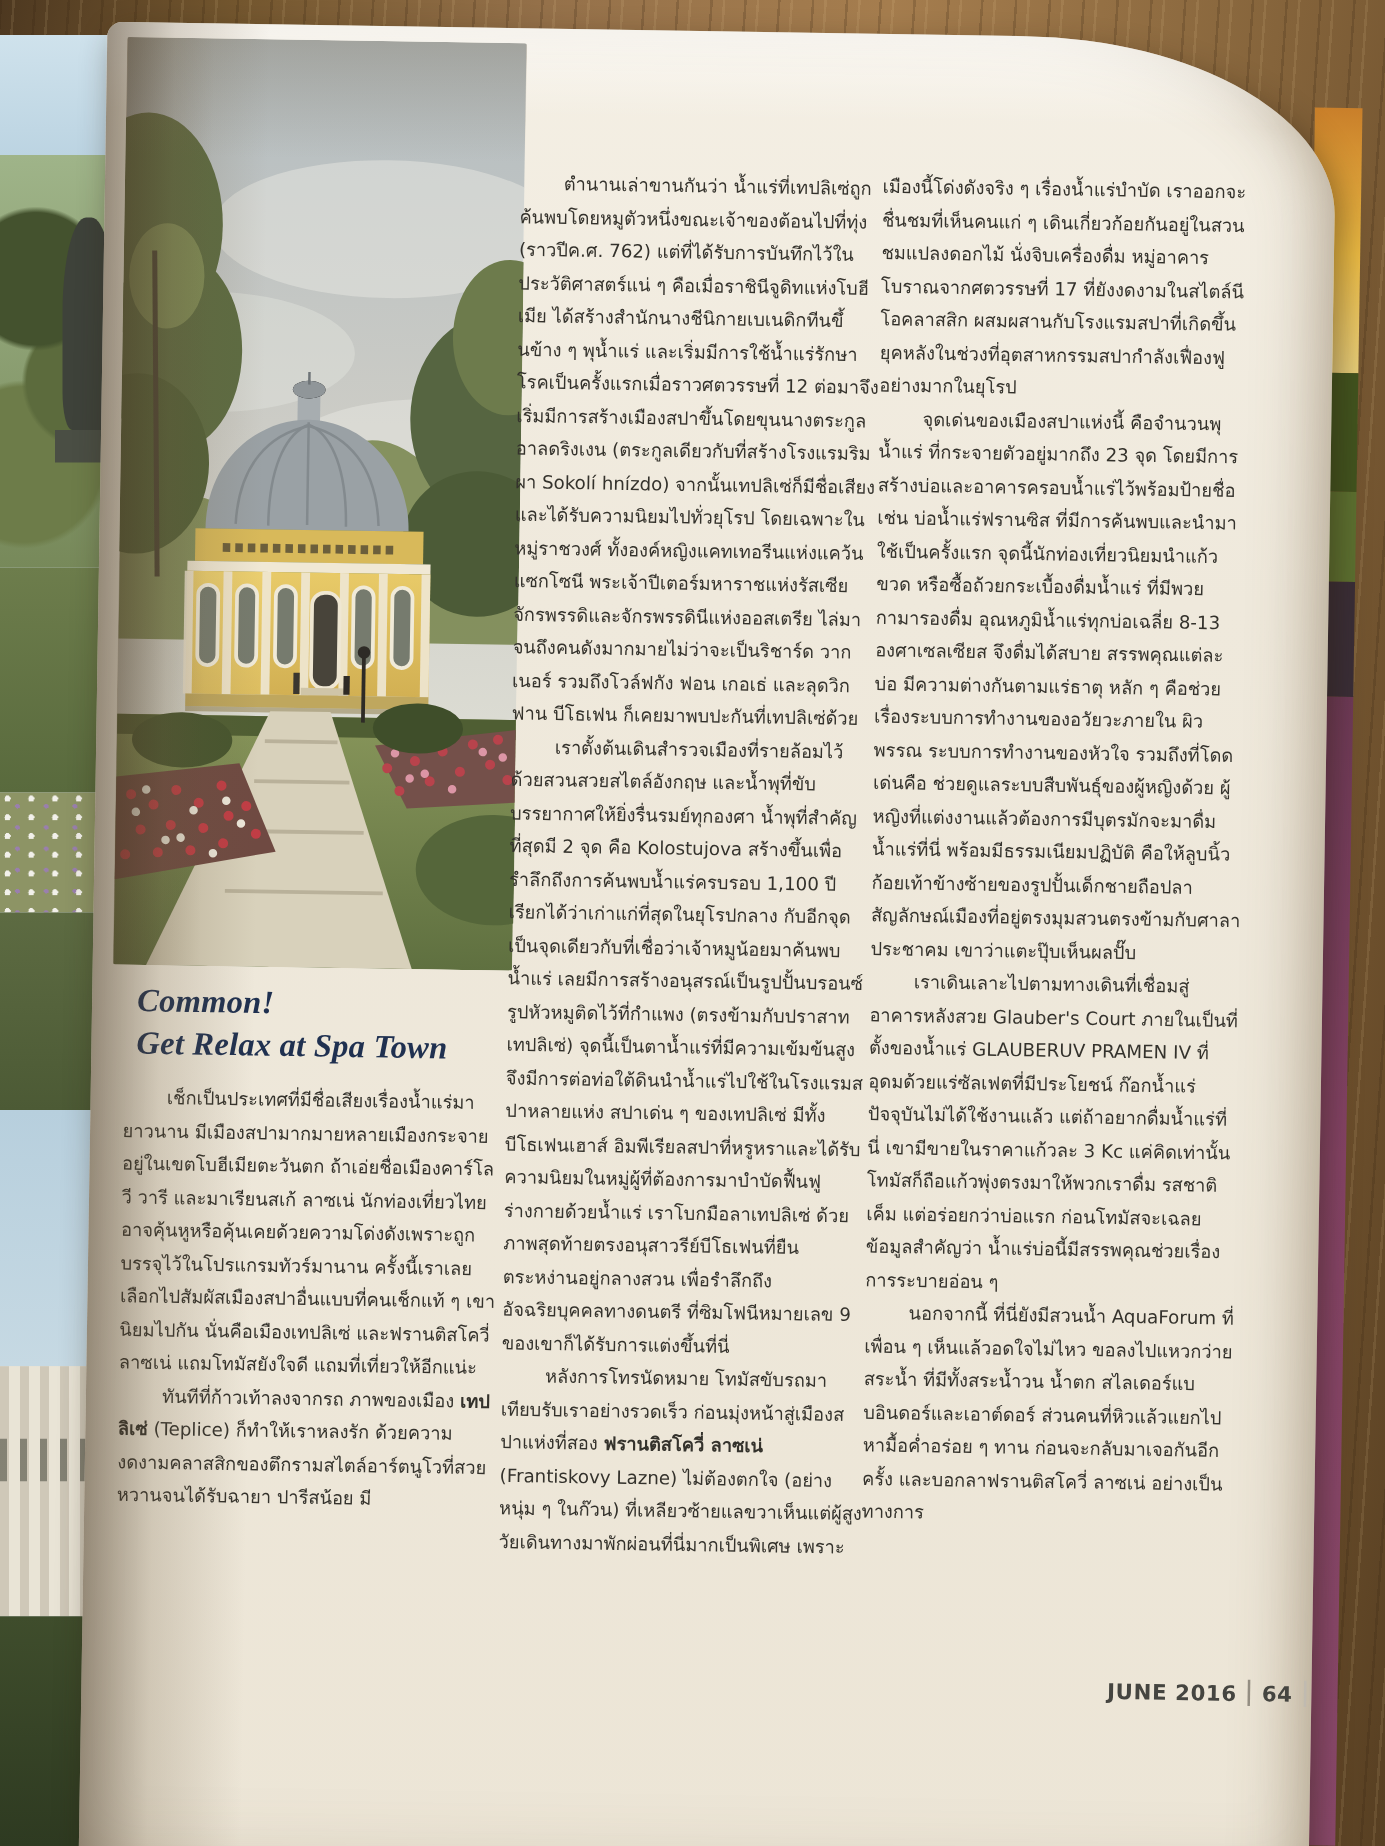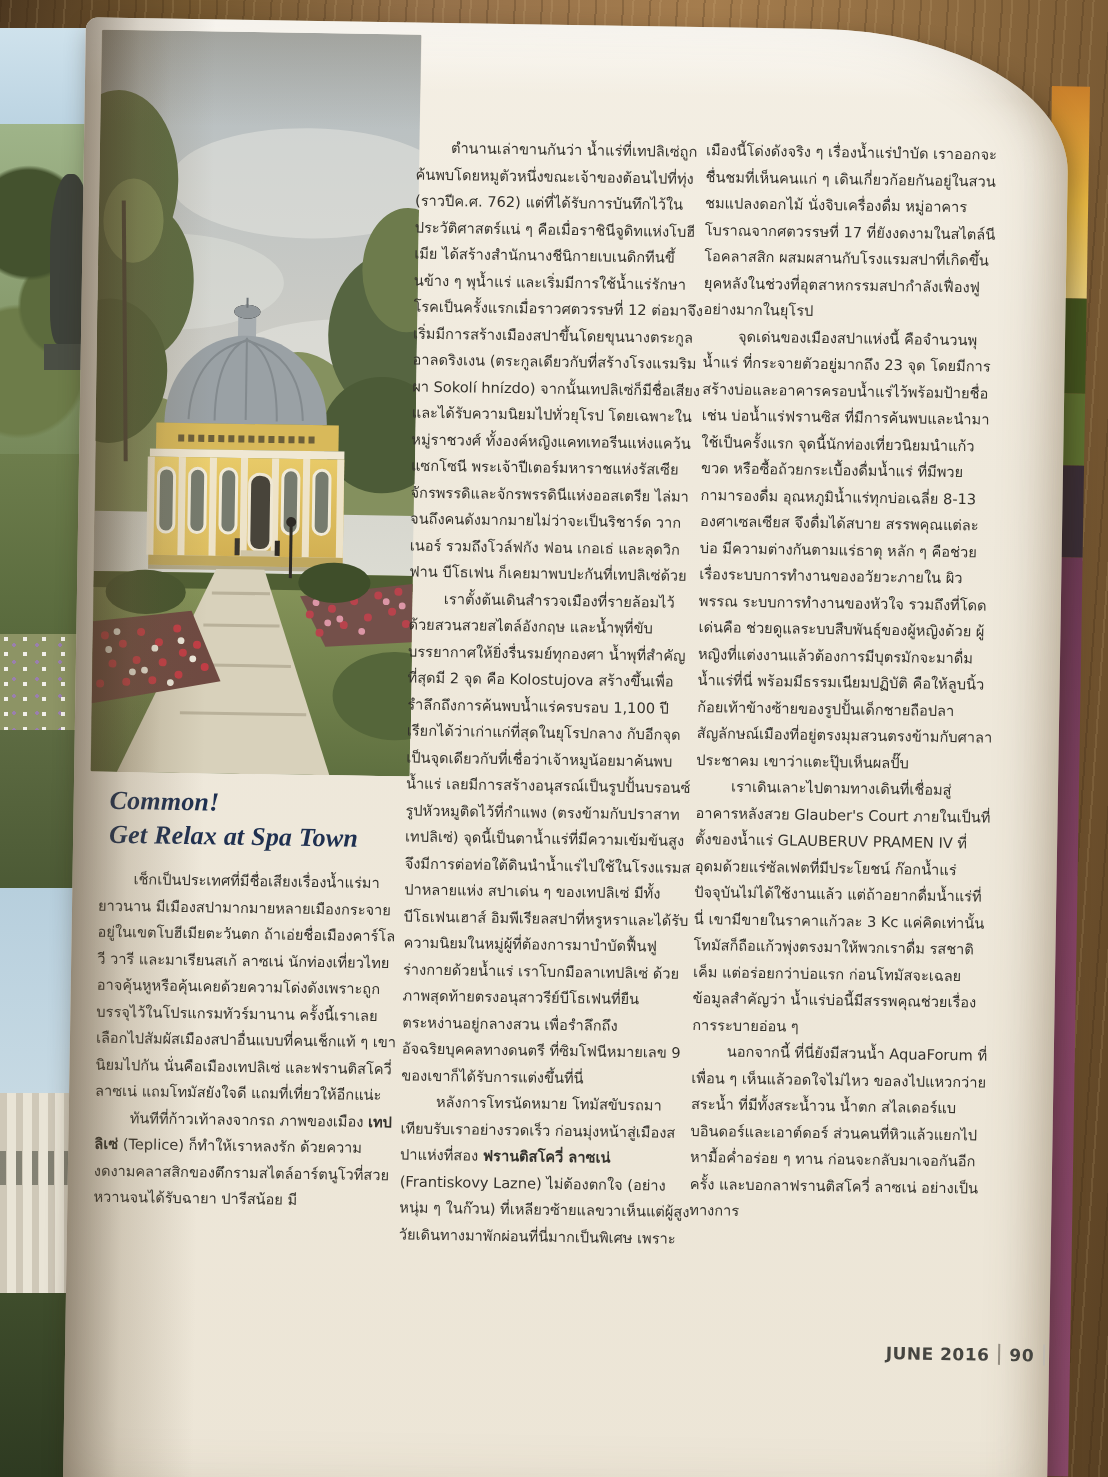--- a/index.html
+++ b/index.html
@@ -252,19 +252,19 @@
     </div>
 
     <div class="col col-right">
       <p>เมืองนี้โด่งดังจริง ๆ เรื่องน้ำแร่บำบัด เราออกจะชื่นชมที่เห็นคนแก่ ๆ เดินเกี่ยวก้อยกันอยู่ในสวน ชมแปลงดอกไม้ นั่งจิบเครื่องดื่ม หมู่อาคารโบราณจากศตวรรษที่ 17 ที่ยังงดงามในสไตล์นีโอคลาสสิก ผสมผสานกับโรงแรมสปาที่เกิดขึ้นยุคหลังในช่วงที่อุตสาหกรรมสปากำลังเฟื่องฟูอย่างมากในยุโรป</p>
       <p class="indent">จุดเด่นของเมืองสปาแห่งนี้ คือจำนวนพุน้ำแร่ ที่กระจายตัวอยู่มากถึง 23 จุด โดยมีการสร้างบ่อและอาคารครอบน้ำแร่ไว้พร้อมป้ายชื่อ เช่น บ่อน้ำแร่ฟรานซิส ที่มีการค้นพบและนำมาใช้เป็นครั้งแรก จุดนี้นักท่องเที่ยวนิยมนำแก้ว ขวด หรือซื้อถ้วยกระเบื้องดื่มน้ำแร่ ที่มีพวยกามารองดื่ม อุณหภูมิน้ำแร่ทุกบ่อเฉลี่ย 8-13 องศาเซลเซียส จึงดื่มได้สบาย สรรพคุณแต่ละบ่อ มีความต่างกันตามแร่ธาตุ หลัก ๆ คือช่วยเรื่องระบบการทำงานของอวัยวะภายใน ผิวพรรณ ระบบการทำงานของหัวใจ รวมถึงที่โดดเด่นคือ ช่วยดูแลระบบสืบพันธุ์ของผู้หญิงด้วย ผู้หญิงที่แต่งงานแล้วต้องการมีบุตรมักจะมาดื่มน้ำแร่ที่นี่ พร้อมมีธรรมเนียมปฏิบัติ คือให้ลูบนิ้วก้อยเท้าข้างซ้ายของรูปปั้นเด็กชายถือปลา สัญลักษณ์เมืองที่อยู่ตรงมุมสวนตรงข้ามกับศาลาประชาคม เขาว่าแตะปุ๊บเห็นผลปั๊บ</p>
       <p class="indent">เราเดินเลาะไปตามทางเดินที่เชื่อมสู่อาคารหลังสวย Glauber's Court ภายในเป็นที่ตั้งของน้ำแร่ GLAUBERUV PRAMEN IV ที่อุดมด้วยแร่ซัลเฟตที่มีประโยชน์ ก๊อกน้ำแร่ปัจจุบันไม่ได้ใช้งานแล้ว แต่ถ้าอยากดื่มน้ำแร่ที่นี่ เขามีขายในราคาแก้วละ 3 Kc แค่คิดเท่านั้น โทมัสก็ถือแก้วพุ่งตรงมาให้พวกเราดื่ม รสชาติเค็ม แต่อร่อยกว่าบ่อแรก ก่อนโทมัสจะเฉลยข้อมูลสำคัญว่า น้ำแร่บ่อนี้มีสรรพคุณช่วยเรื่องการระบายอ่อน ๆ</p>
       <p class="indent">นอกจากนี้ ที่นี่ยังมีสวนน้ำ AquaForum ที่เพื่อน ๆ เห็นแล้วอดใจไม่ไหว ขอลงไปแหวกว่ายสระน้ำ ที่มีทั้งสระน้ำวน น้ำตก สไลเดอร์แบบอินดอร์และเอาต์ดอร์ ส่วนคนที่หิวแล้วแยกไปหามื้อค่ำอร่อย ๆ ทาน ก่อนจะกลับมาเจอกันอีกครั้ง และบอกลาฟรานติสโควี่ ลาซเน่ อย่างเป็นทางการ</p>
     </div>
 
     <div class="footer">
-      <span>JUNE 2016</span><span class="bar"></span><span>90</span><span class="bar bar2"></span>
+      <span>JUNE 2016</span><span class="bar"></span><span>64</span><span class="bar bar2"></span>
     </div>
 
     <div class="gutter-shadow"></div>
   </div>
 
 </div>
 
 </body></html>

